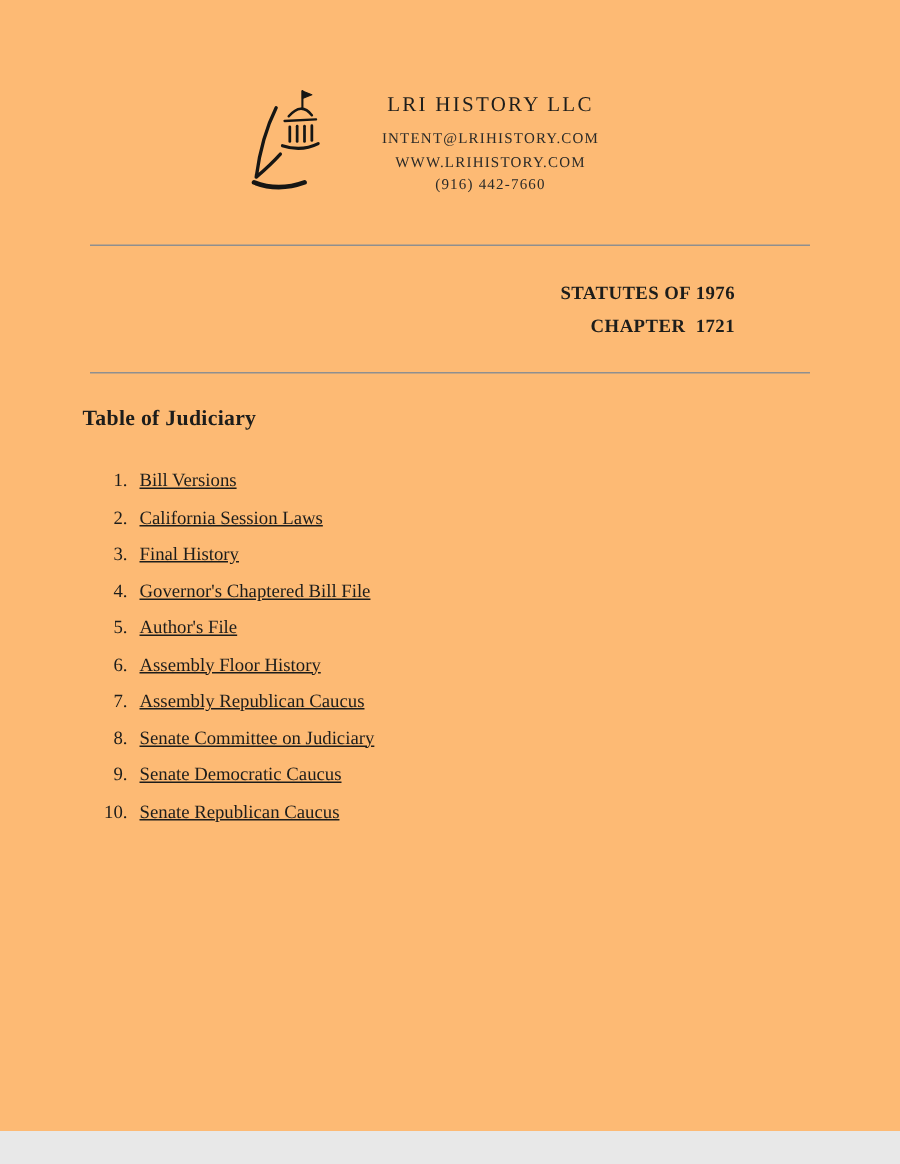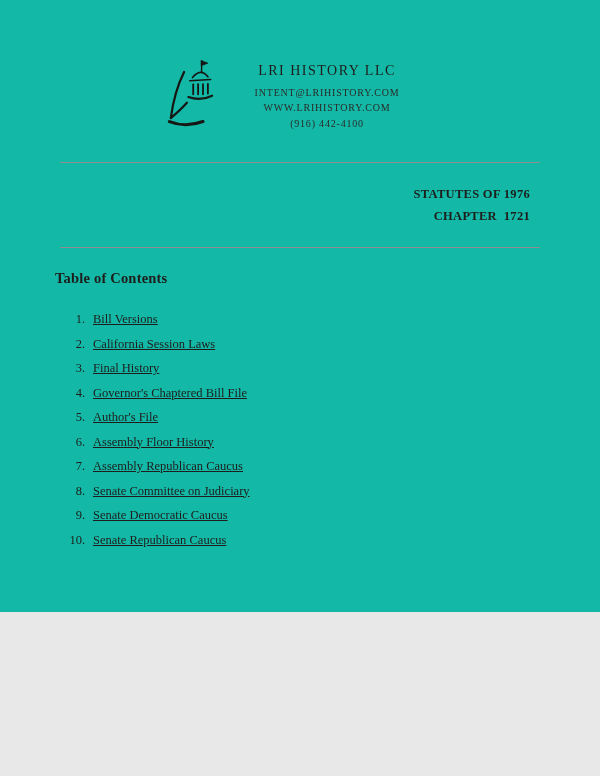--- a/index.html
+++ b/index.html
@@ -1,22 +1,22 @@
 <!DOCTYPE html>
 <html><head>
 <meta charset="utf-8">
 <style>
   * { margin: 0; padding: 0; box-sizing: border-box; }
   html, body { background: #e8e8e8; }
   body { font-family: "Liberation Serif", "DejaVu Serif", serif; }
   .page {
     width: 600px;
-    height: 612px;
+    height: 754px;
     margin: 0 auto;
-    background: #14b8a6;
+    background: #fdba74;
     color: #1d1d1b;
     position: relative;
     overflow: hidden;
   }
 
   
   .header {
     padding-top: 56px;
     display: flex;
     justify-content: center;
@@ -42,21 +42,21 @@
     border: none;
     border-top: 1px solid #8f8f8f;
     margin: 0 60px;
   }
   .rule-1 { margin-top: 24px; }
   .rule-2 { margin-top: 20px; }
 
   
   .reference {
     text-align: right;
-    padding-right: 70px;
+    padding-right: 110px;
     margin-top: 20px;
     font-weight: bold;
     font-size: 12.5px;
     letter-spacing: 0.3px;
   }
   .reference .ref-line {
     line-height: 22px;
     white-space: pre;
   }
 
@@ -104,35 +104,35 @@
           <path d="M39 58 Q57 64 73 56" stroke-width="3"></path>
           <path d="M33 22 Q19 50 14 88 Q28 76 37 66" stroke-width="3.2"></path>
           <path d="M12 93 Q35 102 60 93" stroke-width="4.5"></path>
         </g>
       </svg>
     </div>
     <div class="company-block">
       <div class="company-name">LRI HISTORY LLC</div>
       <div class="contact-line">INTENT@LRIHISTORY.COM</div>
       <div class="contact-line">WWW.LRIHISTORY.COM</div>
-      <div class="contact-line">(916) 442-4100</div>
+      <div class="contact-line">(916) 442-7660</div>
     </div>
   </div>
 
   <hr class="rule rule-1">
 
   <div class="reference">
     <div class="ref-line">STATUTES OF 1976</div>
     <div class="ref-line">CHAPTER  1721</div>
   </div>
 
   <hr class="rule rule-2">
 
   <div class="toc">
-    <div class="toc-title">Table of Contents</div>
+    <div class="toc-title">Table of Judiciary</div>
     <div class="toc-list">
       <div class="toc-item">
         <span class="toc-num">1.</span>
         <span class="toc-label">Bill Versions</span>
       </div>
       <div class="toc-item">
         <span class="toc-num">2.</span>
         <span class="toc-label">California Session Laws</span>
       </div>
       <div class="toc-item">

